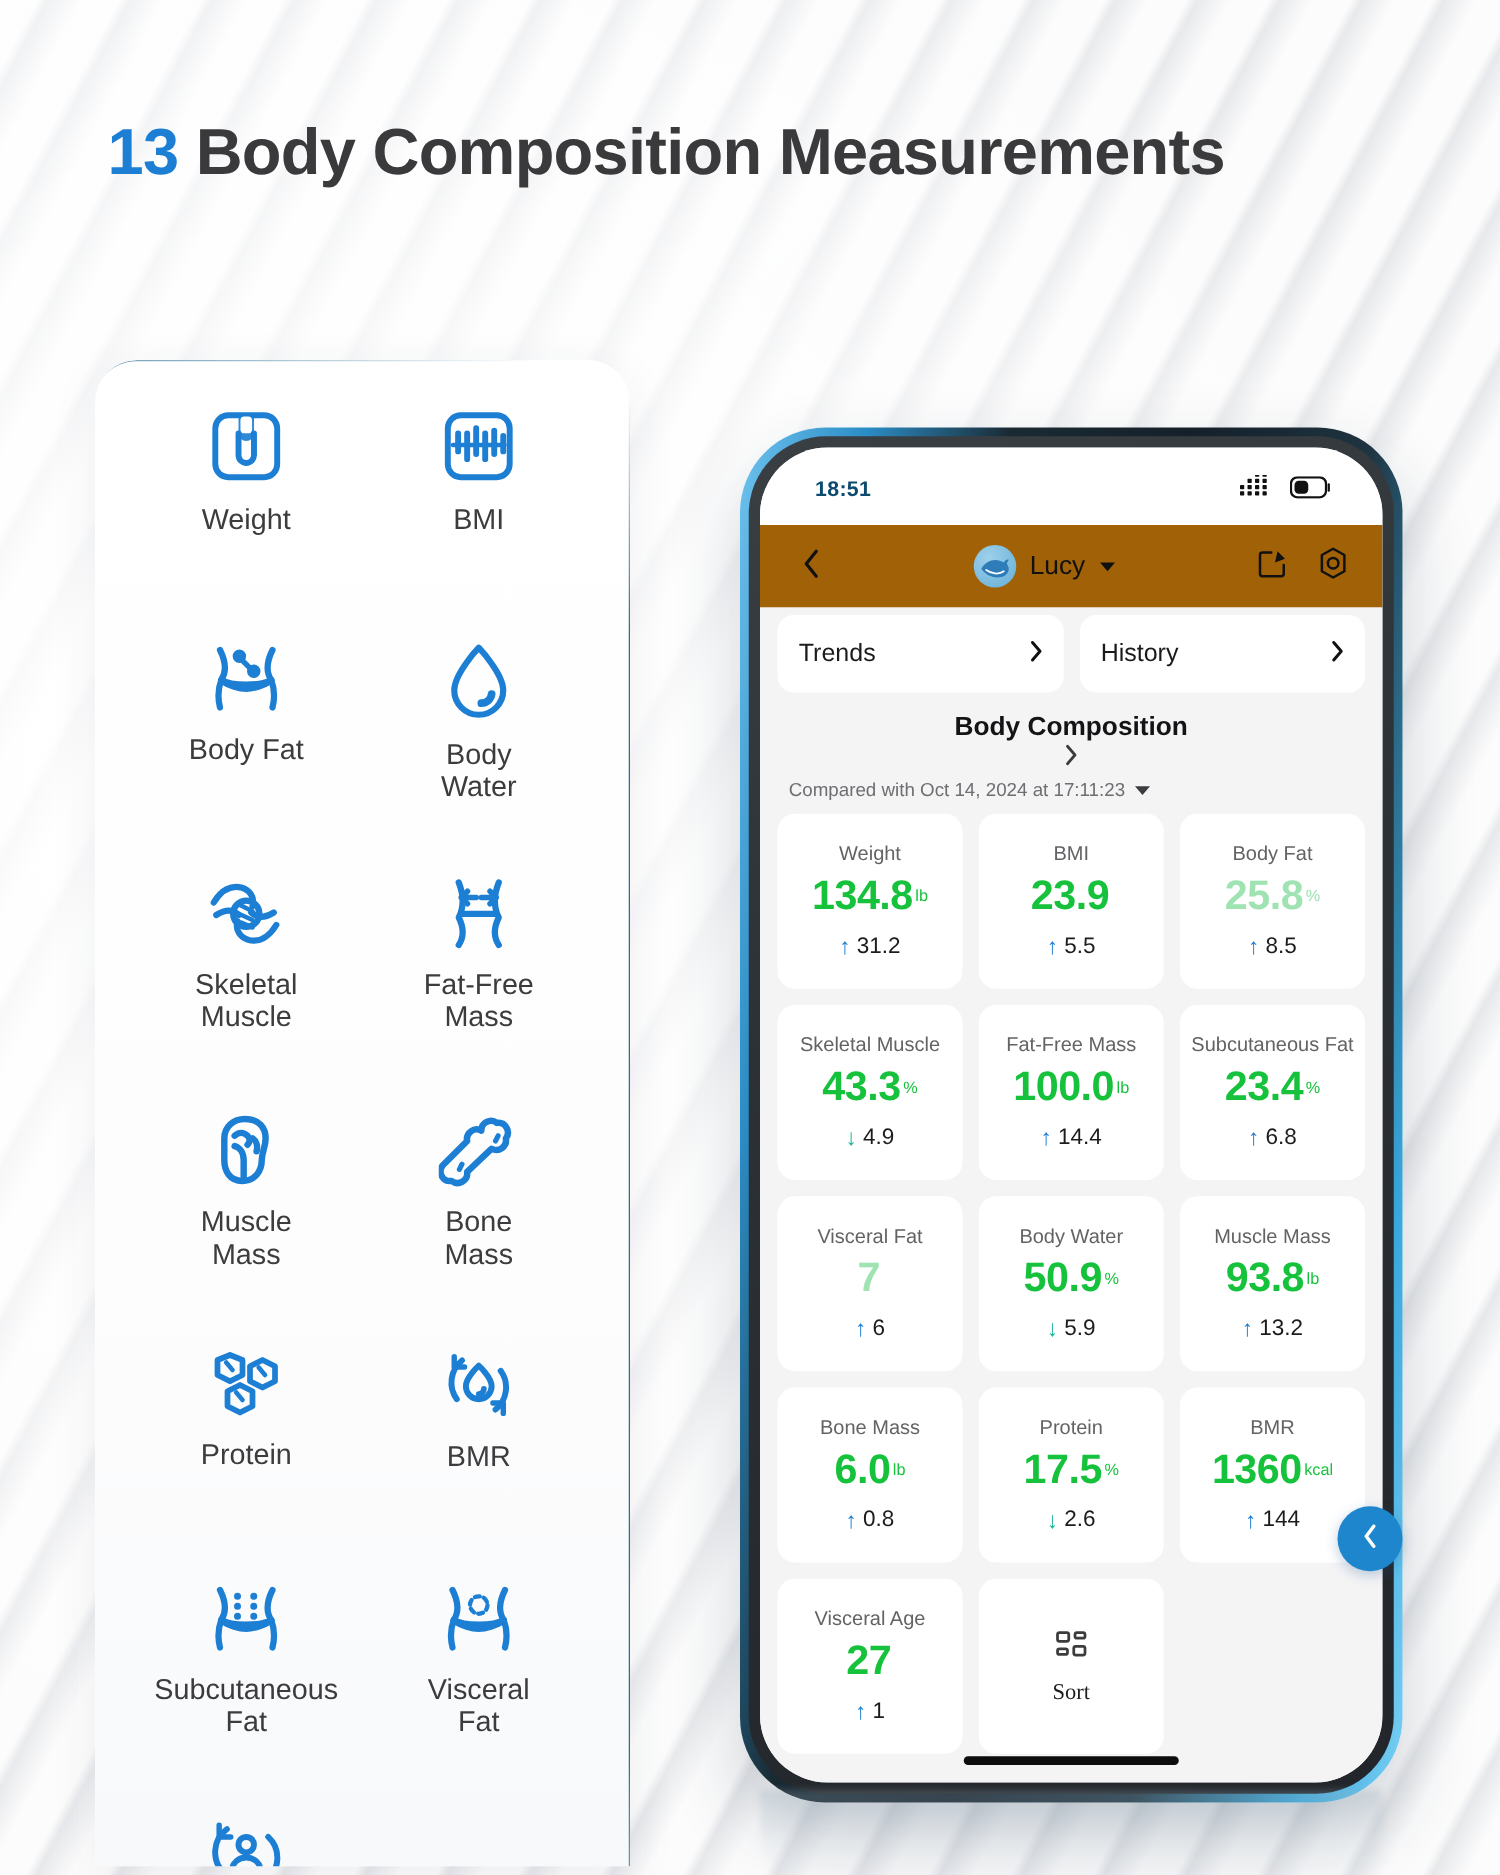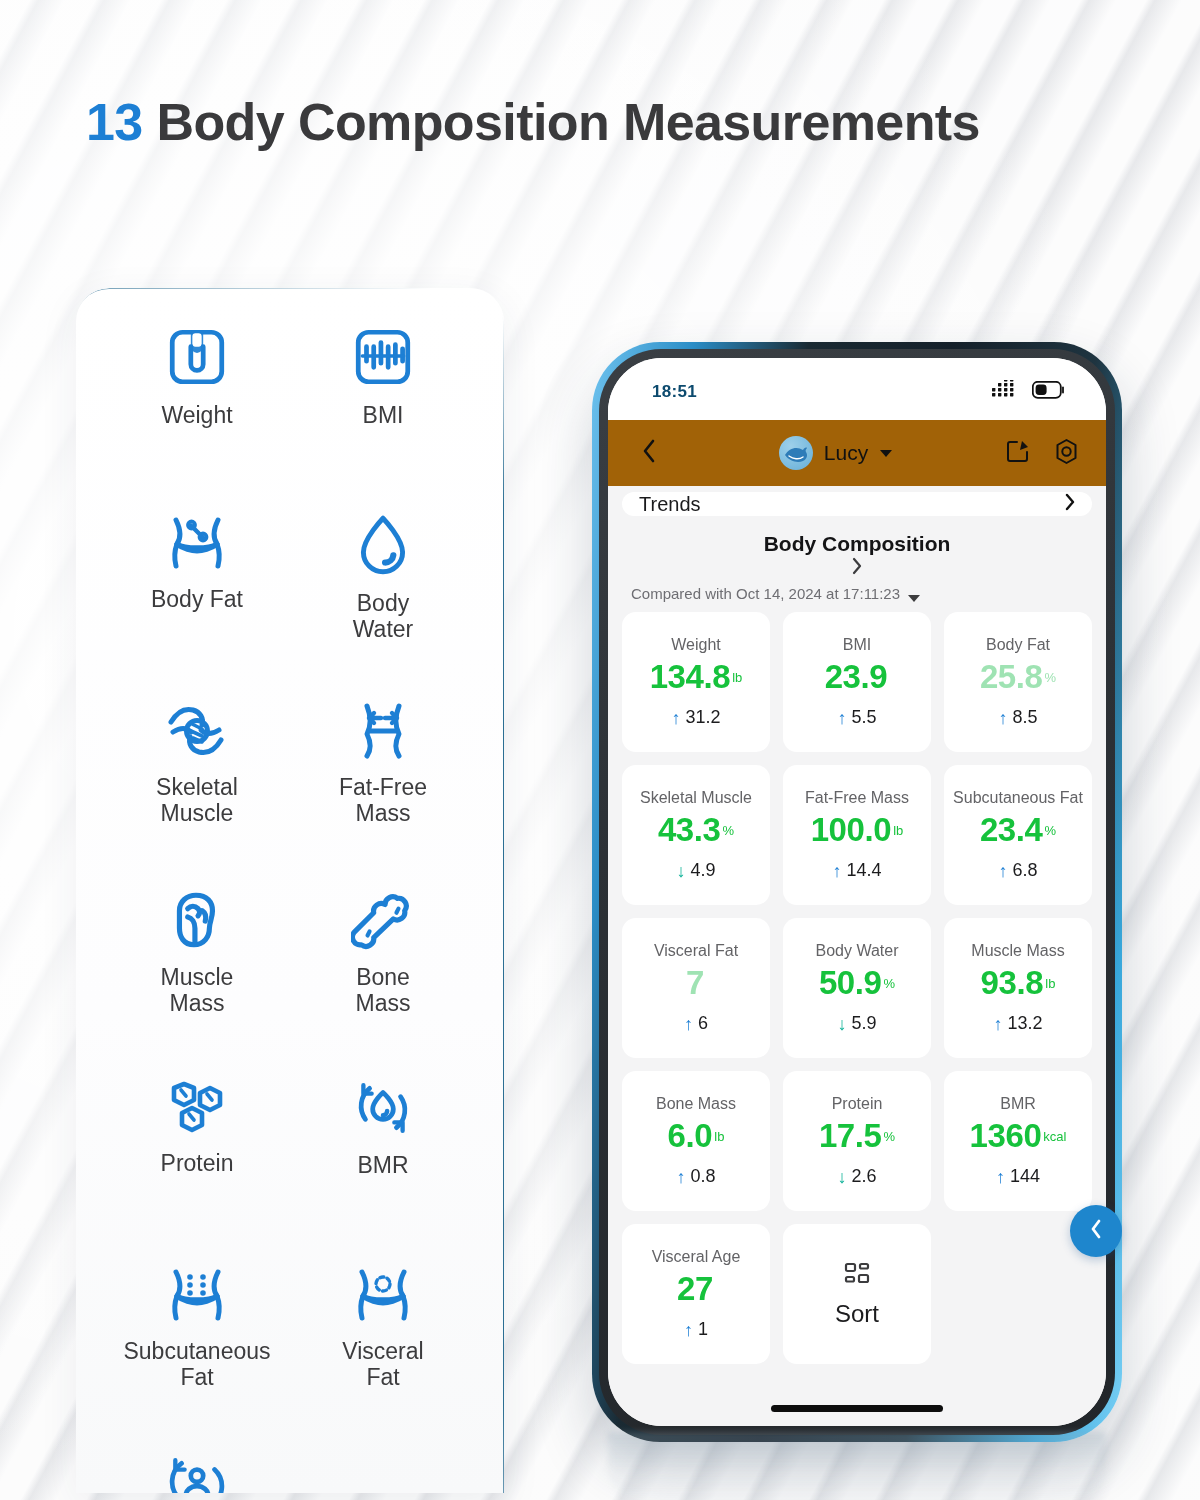--- a/index.html
+++ b/index.html
@@ -148,42 +148,42 @@
     margin-left: 1px;
   }
   .nav-actions { display: flex; align-items: center; gap: 22px; }
 
   
   .screen-body {
     background: #f4f4f5;
     padding: 6px 14px 0 14px;
     height: calc(100% - 128px);
   }
-  .quick-row { display: flex; gap: 13px; margin-bottom: 14px; flex-direction: column; }
+  .quick-row { display: flex; gap: 13px; margin-bottom: 14px; }
   .quick-card {
     flex: 1;
     background: #fff;
     border-radius: 13px;
     height: 62px;
     display: flex; align-items: center; justify-content: space-between;
     padding: 0 16px 0 17px;
     cursor: pointer;
   }
   .quick-label { font-size: 20px; color: #1b1b1d; }
 
   .section-head {
     display: flex; align-items: center; justify-content: space-between;
     padding: 2px 9px 0 9px;
     flex-direction: column;
   }
   .section-title { font-size: 21px; font-weight: 700; color: #141416; }
   .section-sub {
     padding: 5px 9px 10px 9px;
     font-size: 15px; color: #6e6e73;
-    display: flex; align-items: flex-end; gap: 8px;
+    display: flex; align-items: center; gap: 8px;
   }
   .sub-caret {
     width: 0; height: 0;
     border-left: 6px solid transparent;
     border-right: 6px solid transparent;
     border-top: 7px solid #3c3c3e;
   }
 
   .metric-grid {
     display: grid;
@@ -216,21 +216,21 @@
 
   .sort-card {
     background: #fff;
     border-radius: 14px;
     height: 140px;
     display: flex; flex-direction: column;
     align-items: center; justify-content: center;
     gap: 7px;
     cursor: pointer;
   }
-  .sort-label { font-size: 24px; color: #1c1c1e; }
+  .sort-label { font-size: 18px; color: #1c1c1e; font-family: Liberation Serif, serif; }
 
   .home-indicator {
     position: absolute; left: 50%; transform: translateX(-50%);
     bottom: 14px; width: 172px; height: 7px;
     border-radius: 4px; background: #0d0d0d;
   }
 
   
   .fab {
     position: absolute;
@@ -500,20 +500,28 @@
 
           <div class="quick-row">
             <div class="quick-card">
               <span class="quick-label">Trends</span>
               <span>
                 <svg width="12" height="20" viewBox="0 0 12 20" fill="none" stroke="#111" stroke-width="2.4" stroke-linecap="round" stroke-linejoin="round">
                     <path d="M3 3l6 7-6 7"></path>
                   </svg>
               </span>
             </div>
+            <div class="quick-card">
+              <span class="quick-label">History</span>
+              <span>
+                <svg width="12" height="20" viewBox="0 0 12 20" fill="none" stroke="#111" stroke-width="2.4" stroke-linecap="round" stroke-linejoin="round">
+                    <path d="M3 3l6 7-6 7"></path>
+                  </svg>
+              </span>
+            </div>
           </div>
 
           <div class="section-head">
             <span class="section-title">Body Composition</span>
             <span>
               <svg width="12" height="20" viewBox="0 0 12 20" fill="none" stroke="#3c3c3e" stroke-width="2.2" stroke-linecap="round" stroke-linejoin="round">
                   <path d="M3 3l6 7-6 7"></path>
                 </svg>
             </span>
           </div>

